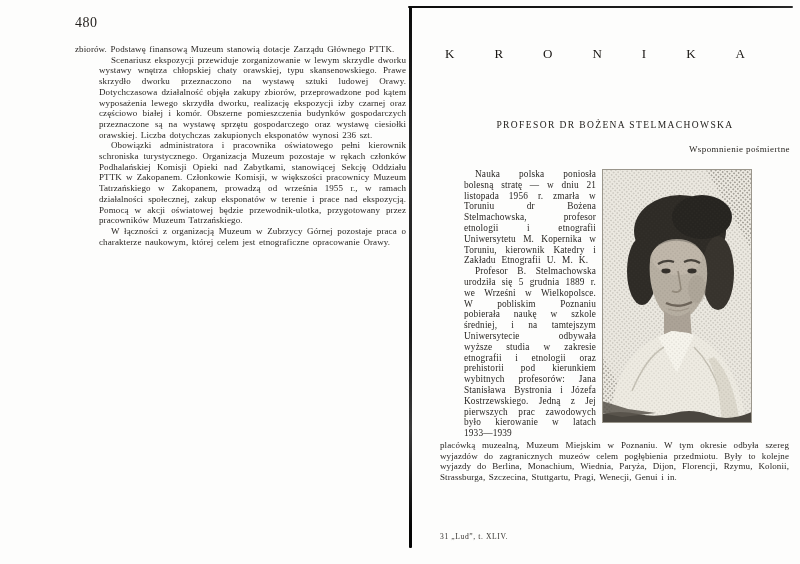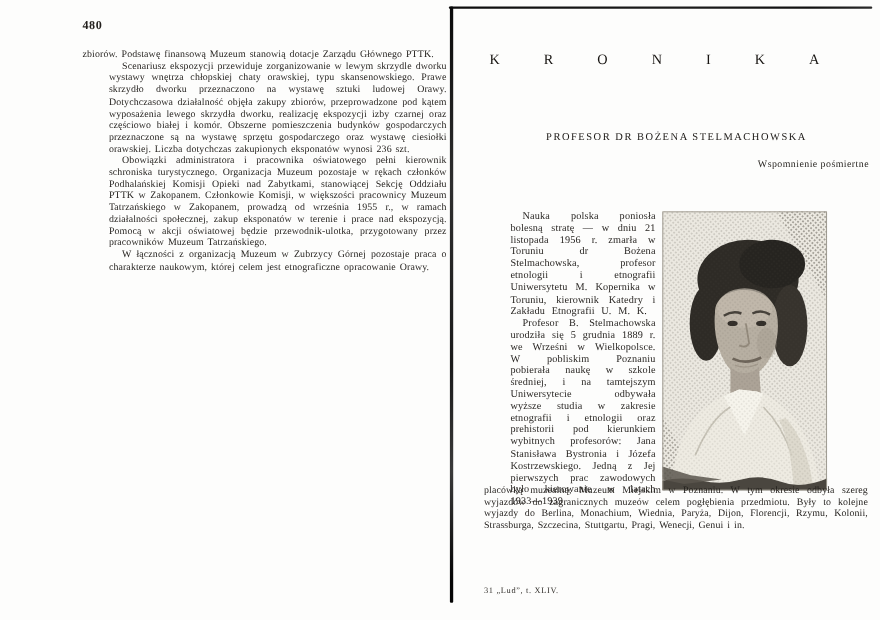--- a/index.html
+++ b/index.html
@@ -4,21 +4,21 @@
 <style>
   html,body{margin:0;padding:0;}
   body{
     width:800px;height:564px;background:#ffffff;overflow:hidden;
     font-family:"Liberation Serif","DejaVu Serif",serif;color:#221f1c;
   }
   .sheet{position:relative;width:800px;height:564px;background:#fdfdfc;}
 
   
   .left-page{position:absolute;left:75px;top:18px;width:331px;}
-  .pgnum{font-size:11px;font-weight:700;letter-spacing:0.5px;line-height:10px;}
+  .pgnum{font-size:14px;font-weight:400;letter-spacing:0.5px;line-height:10px;}
   .left-body{margin-top:16px;}
   p.par{
     margin:0;font-size:9px;line-height:10.7px;text-align:justify;
     word-spacing:1.2px;letter-spacing:0.1px;
   }
   p.ind{text-indent:12px;margin-left:24px;}
   .signature{
     margin-top:9px;text-align:right;padding-right:40px;
     font-style:italic;font-size:9px;letter-spacing:0.4px;
   }
@@ -43,21 +43,21 @@
     color:#181512;
   }
   .title{
     position:absolute;top:120px;left:0;width:100%;margin:0;text-align:center;
     font-size:9.5px;font-weight:400;letter-spacing:1.4px;color:#1d1a17;
   }
   .subtitle{
     position:absolute;top:144px;left:0;width:100%;margin:0;text-align:right;
     font-size:9px;font-weight:400;letter-spacing:0.4px;color:#2a2723;
   }
-  .article{position:absolute;top:192px;left:0;width:350px;display:flex;align-items:flex-start;}
+  .article{position:absolute;top:169px;left:0;width:350px;display:flex;align-items:flex-start;}
   .col{width:156px;}
   .col p.par{
     font-size:9.3px;line-height:10.8px;word-spacing:3.5px;letter-spacing:0.15px;
   }
   .col p.ind{text-indent:11px;}
   .photo{width:150px;height:254px;margin-left:6px;margin-right:38px;flex:none;}
   .photo svg{display:block;}
   .bottom-par{position:absolute;top:440px;left:0;width:349px;}
   .footnote{
     position:absolute;top:532px;left:0;font-size:7.6px;letter-spacing:0.6px;color:#33302c;

